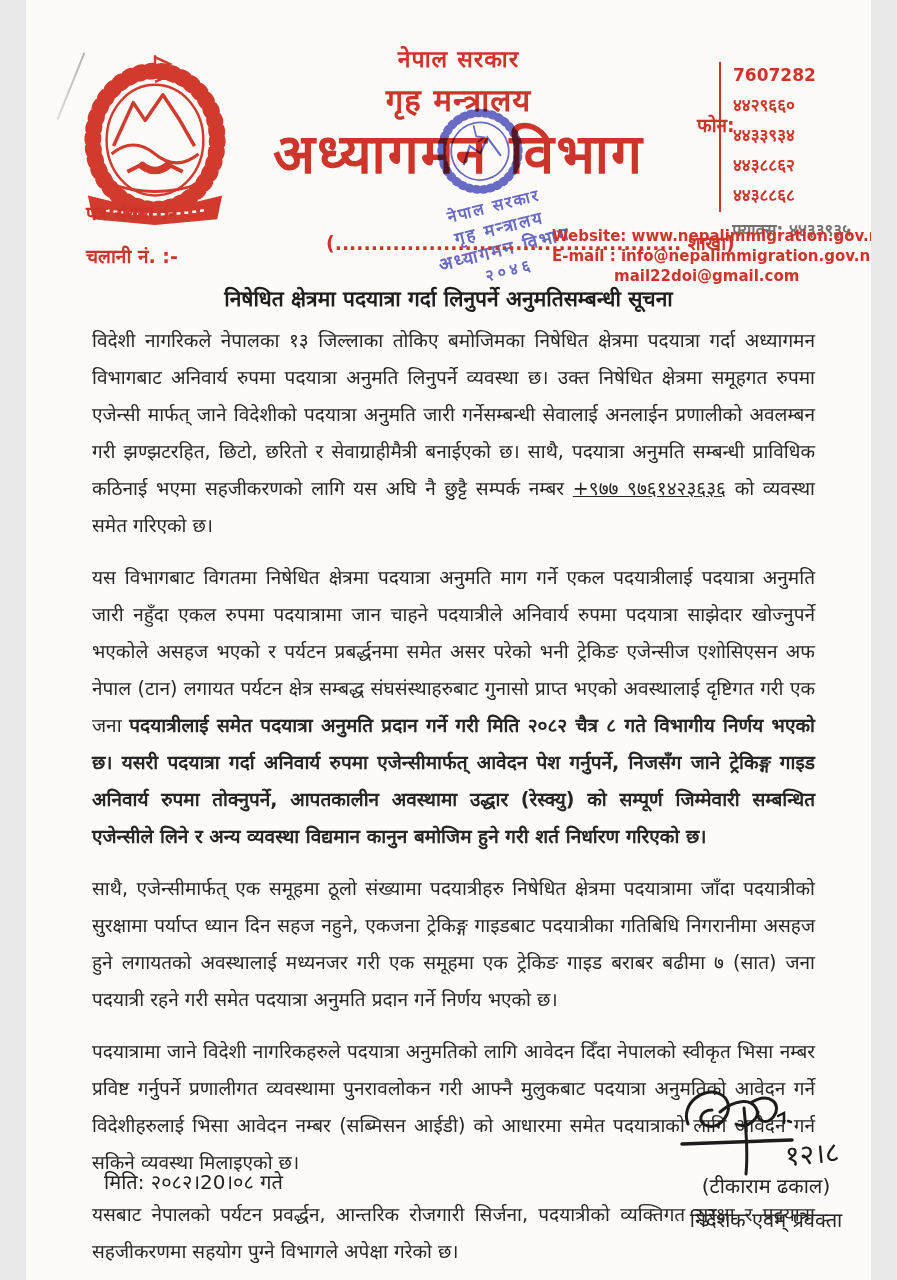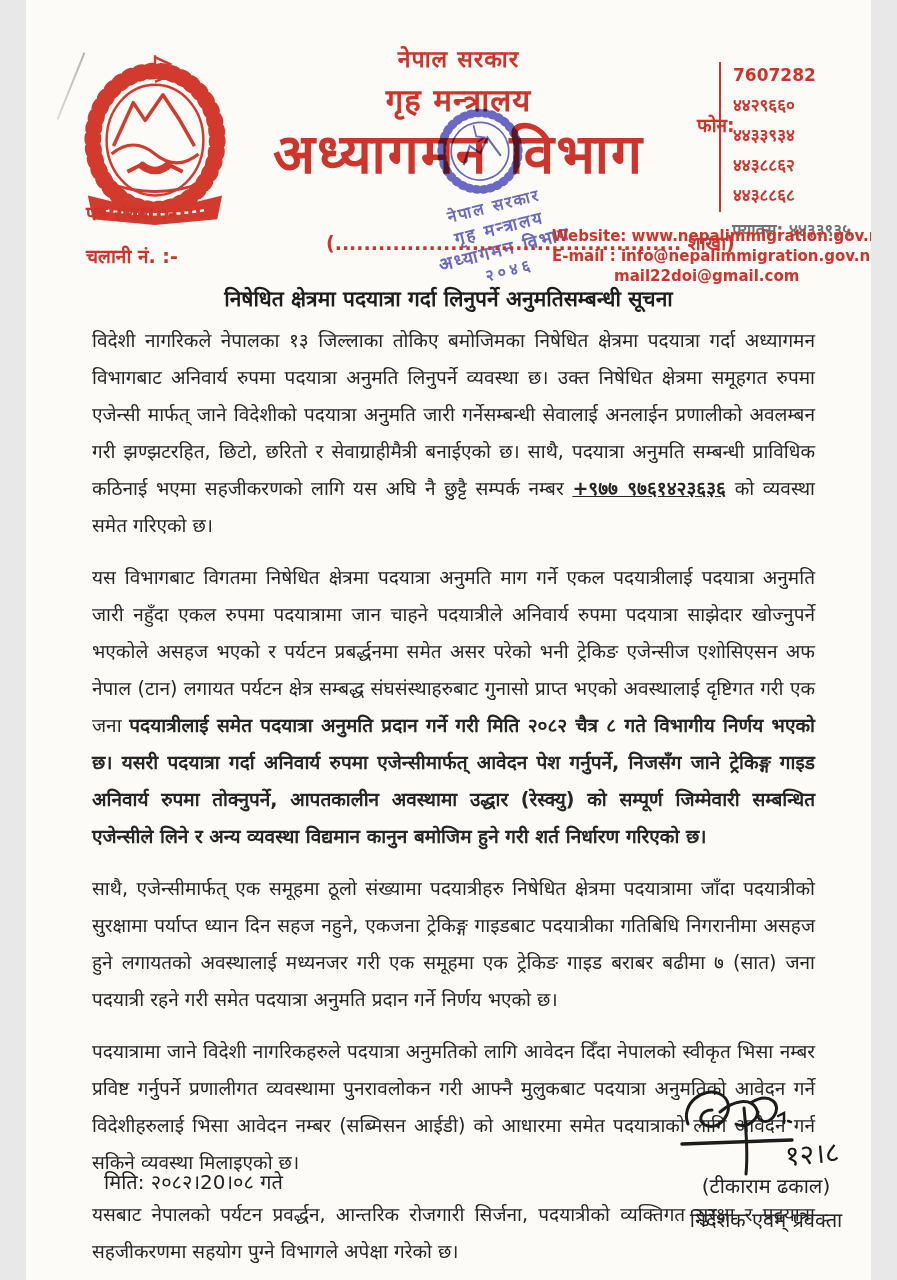--- a/index.html
+++ b/index.html
@@ -43,21 +43,21 @@
   .letter-meta div { margin-bottom:17px; }
   .addr-block { position:absolute; right:14px; top:226px; width:305px; color:#cf342b; }
   .addr-city { text-align:center; font-weight:bold; font-size:20px; margin-bottom:4px; white-space:nowrap; }
   .addr-row { font-size:15px; font-weight:bold; line-height:20px; white-space:nowrap; }
   .addr-row.indent { padding-left:62px; }
   .doc-title { position:absolute; left:0; right:0; top:284px; text-align:center;
     font-size:21px; font-weight:bold; color:#1d1d1d; }
   .body-text { position:absolute; left:66px; right:56px; top:322px;
     font-size:19px; line-height:37px; text-align:justify; color:#262626; }
   .body-text p { margin:0 0 15px 0; }
-  .phone-strong { font-weight:bold; text-decoration:underline; }
+  .phone-strong { font-weight:normal; text-decoration:underline; }
   .bold-span { font-weight:bold; }
   .date-line { position:absolute; left:78px; top:1168px; font-size:20px; color:#242424; }
   .sig-block { position:absolute; left:620px; top:1080px; width:240px; text-align:center; }
   .sig-svg { position:absolute; left:28px; top:2px; }
   .sig-name  { position:absolute; left:0; top:92px; width:240px; font-size:20px; color:#242424; }
   .sig-title { position:absolute; left:0; top:126px; width:240px; font-size:20px; color:#242424; }
 </style>
 </head>
 <body>
 

